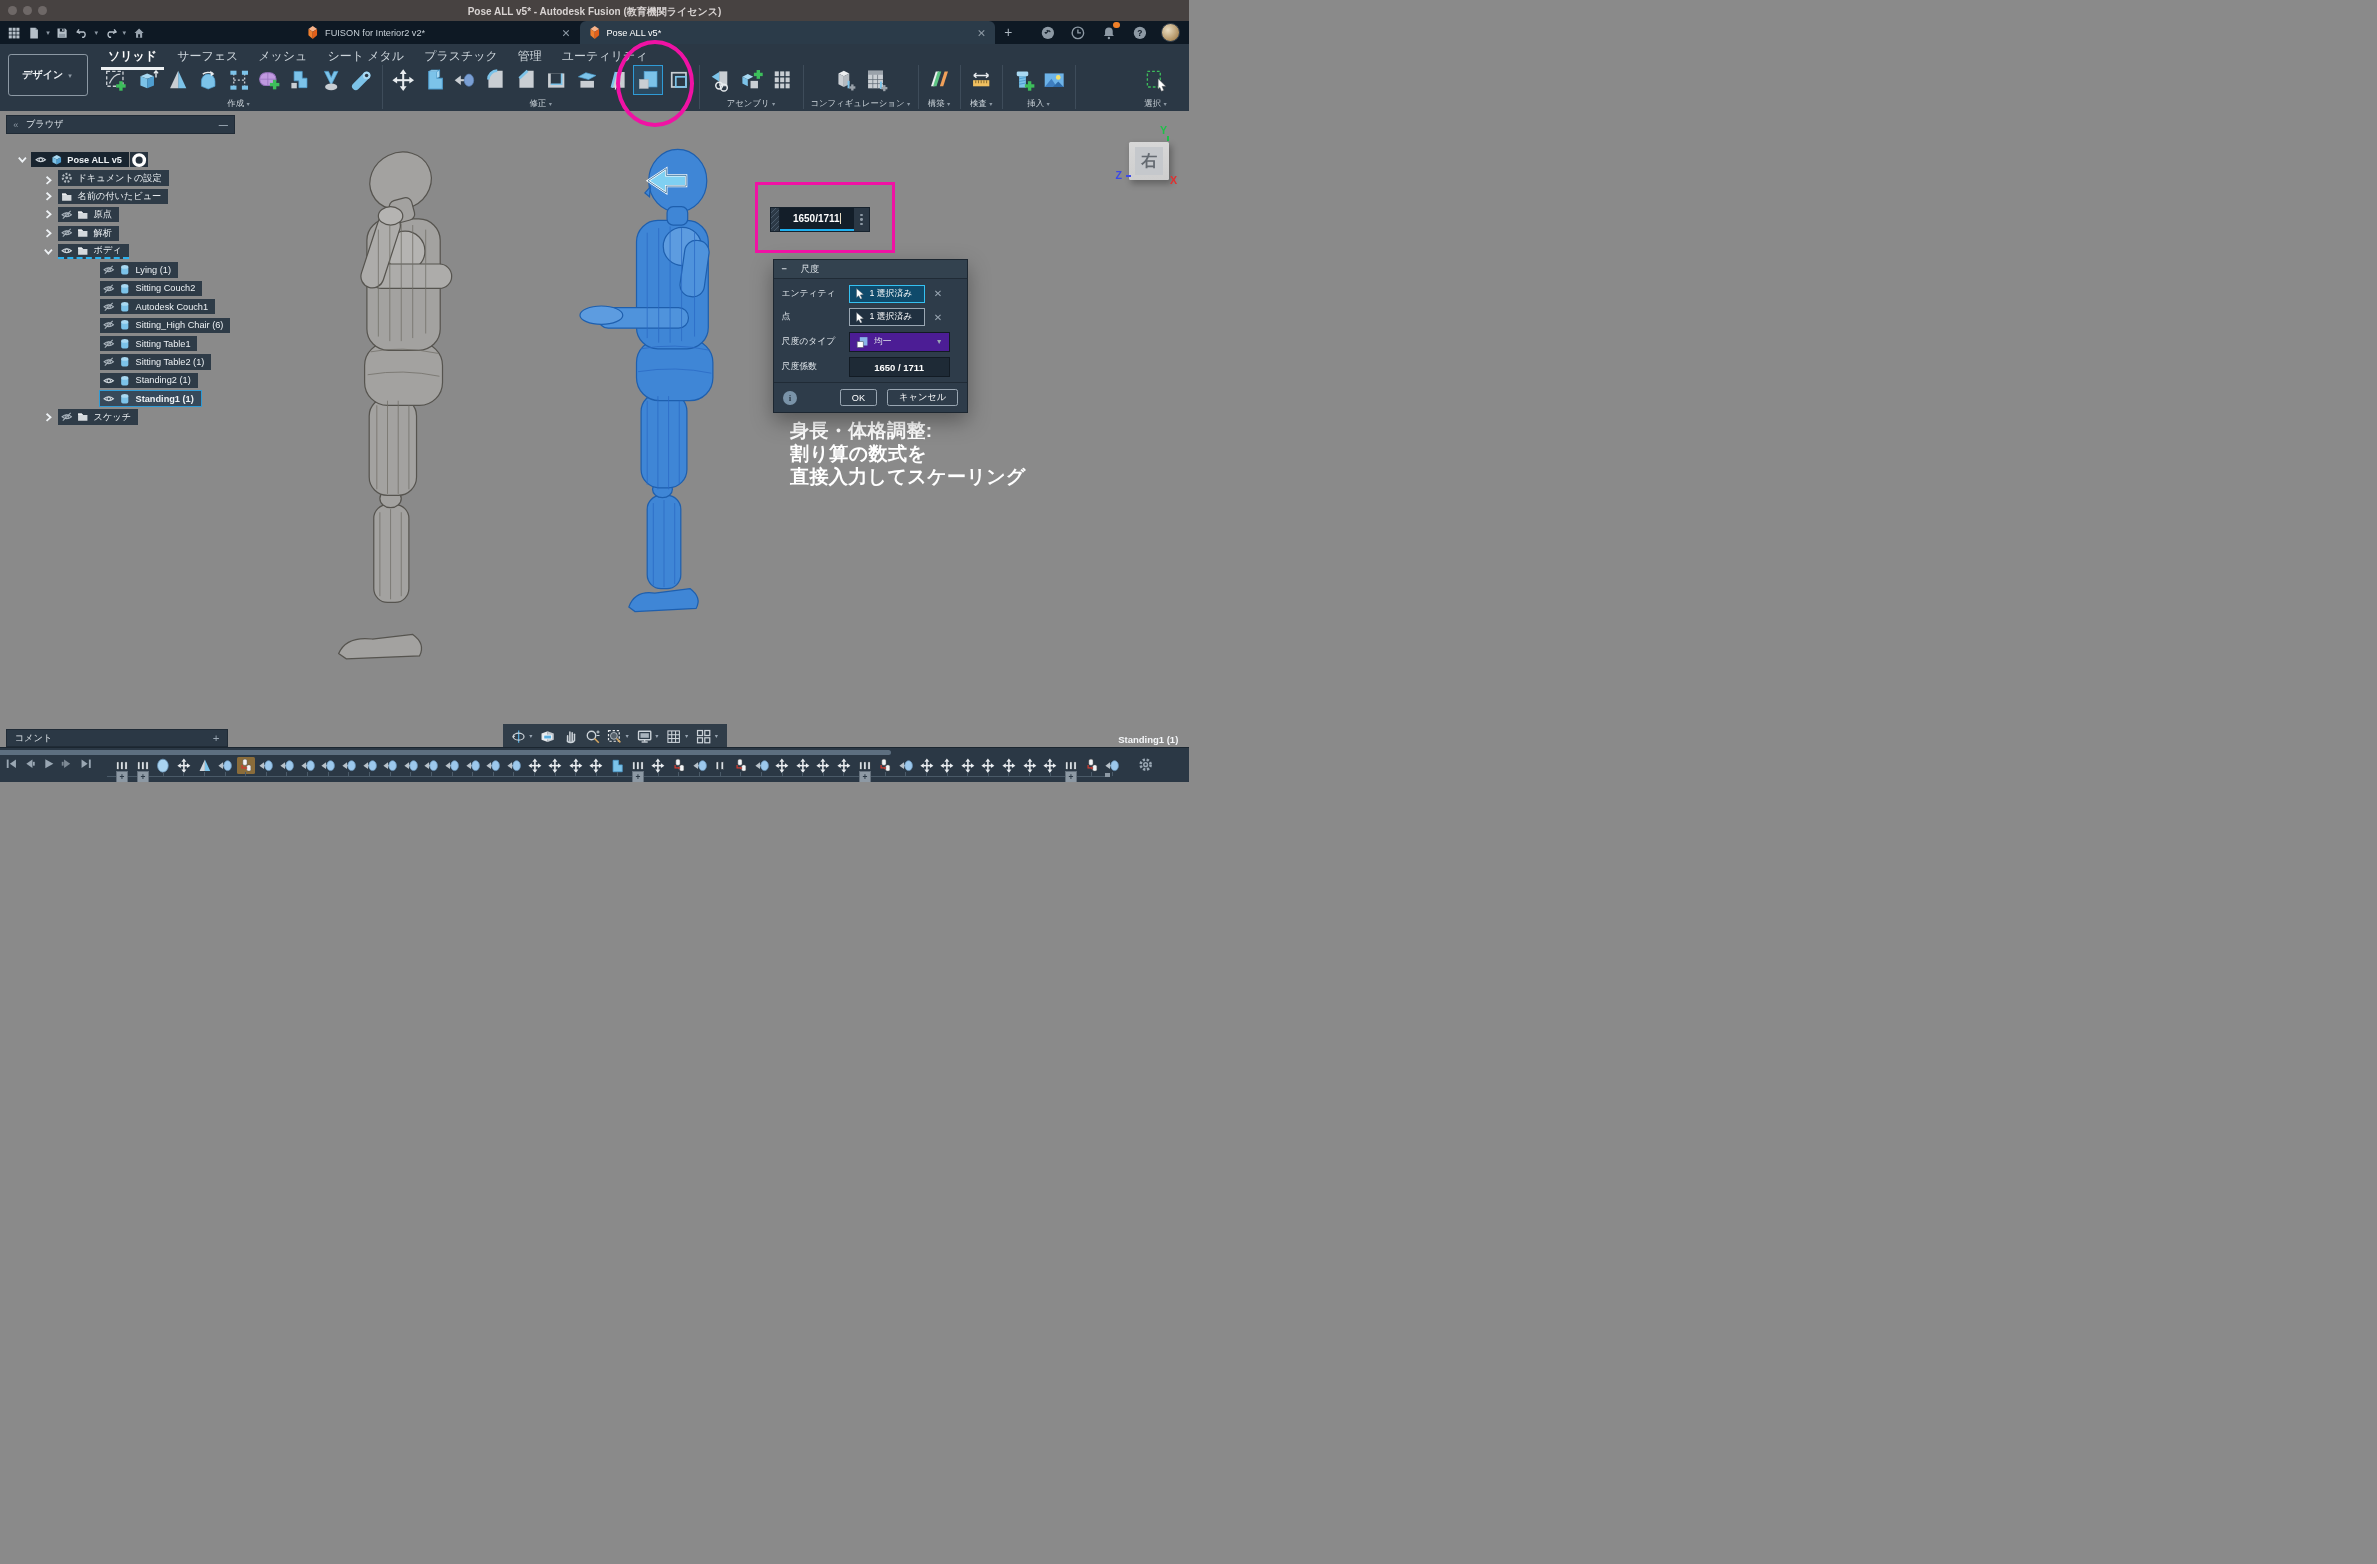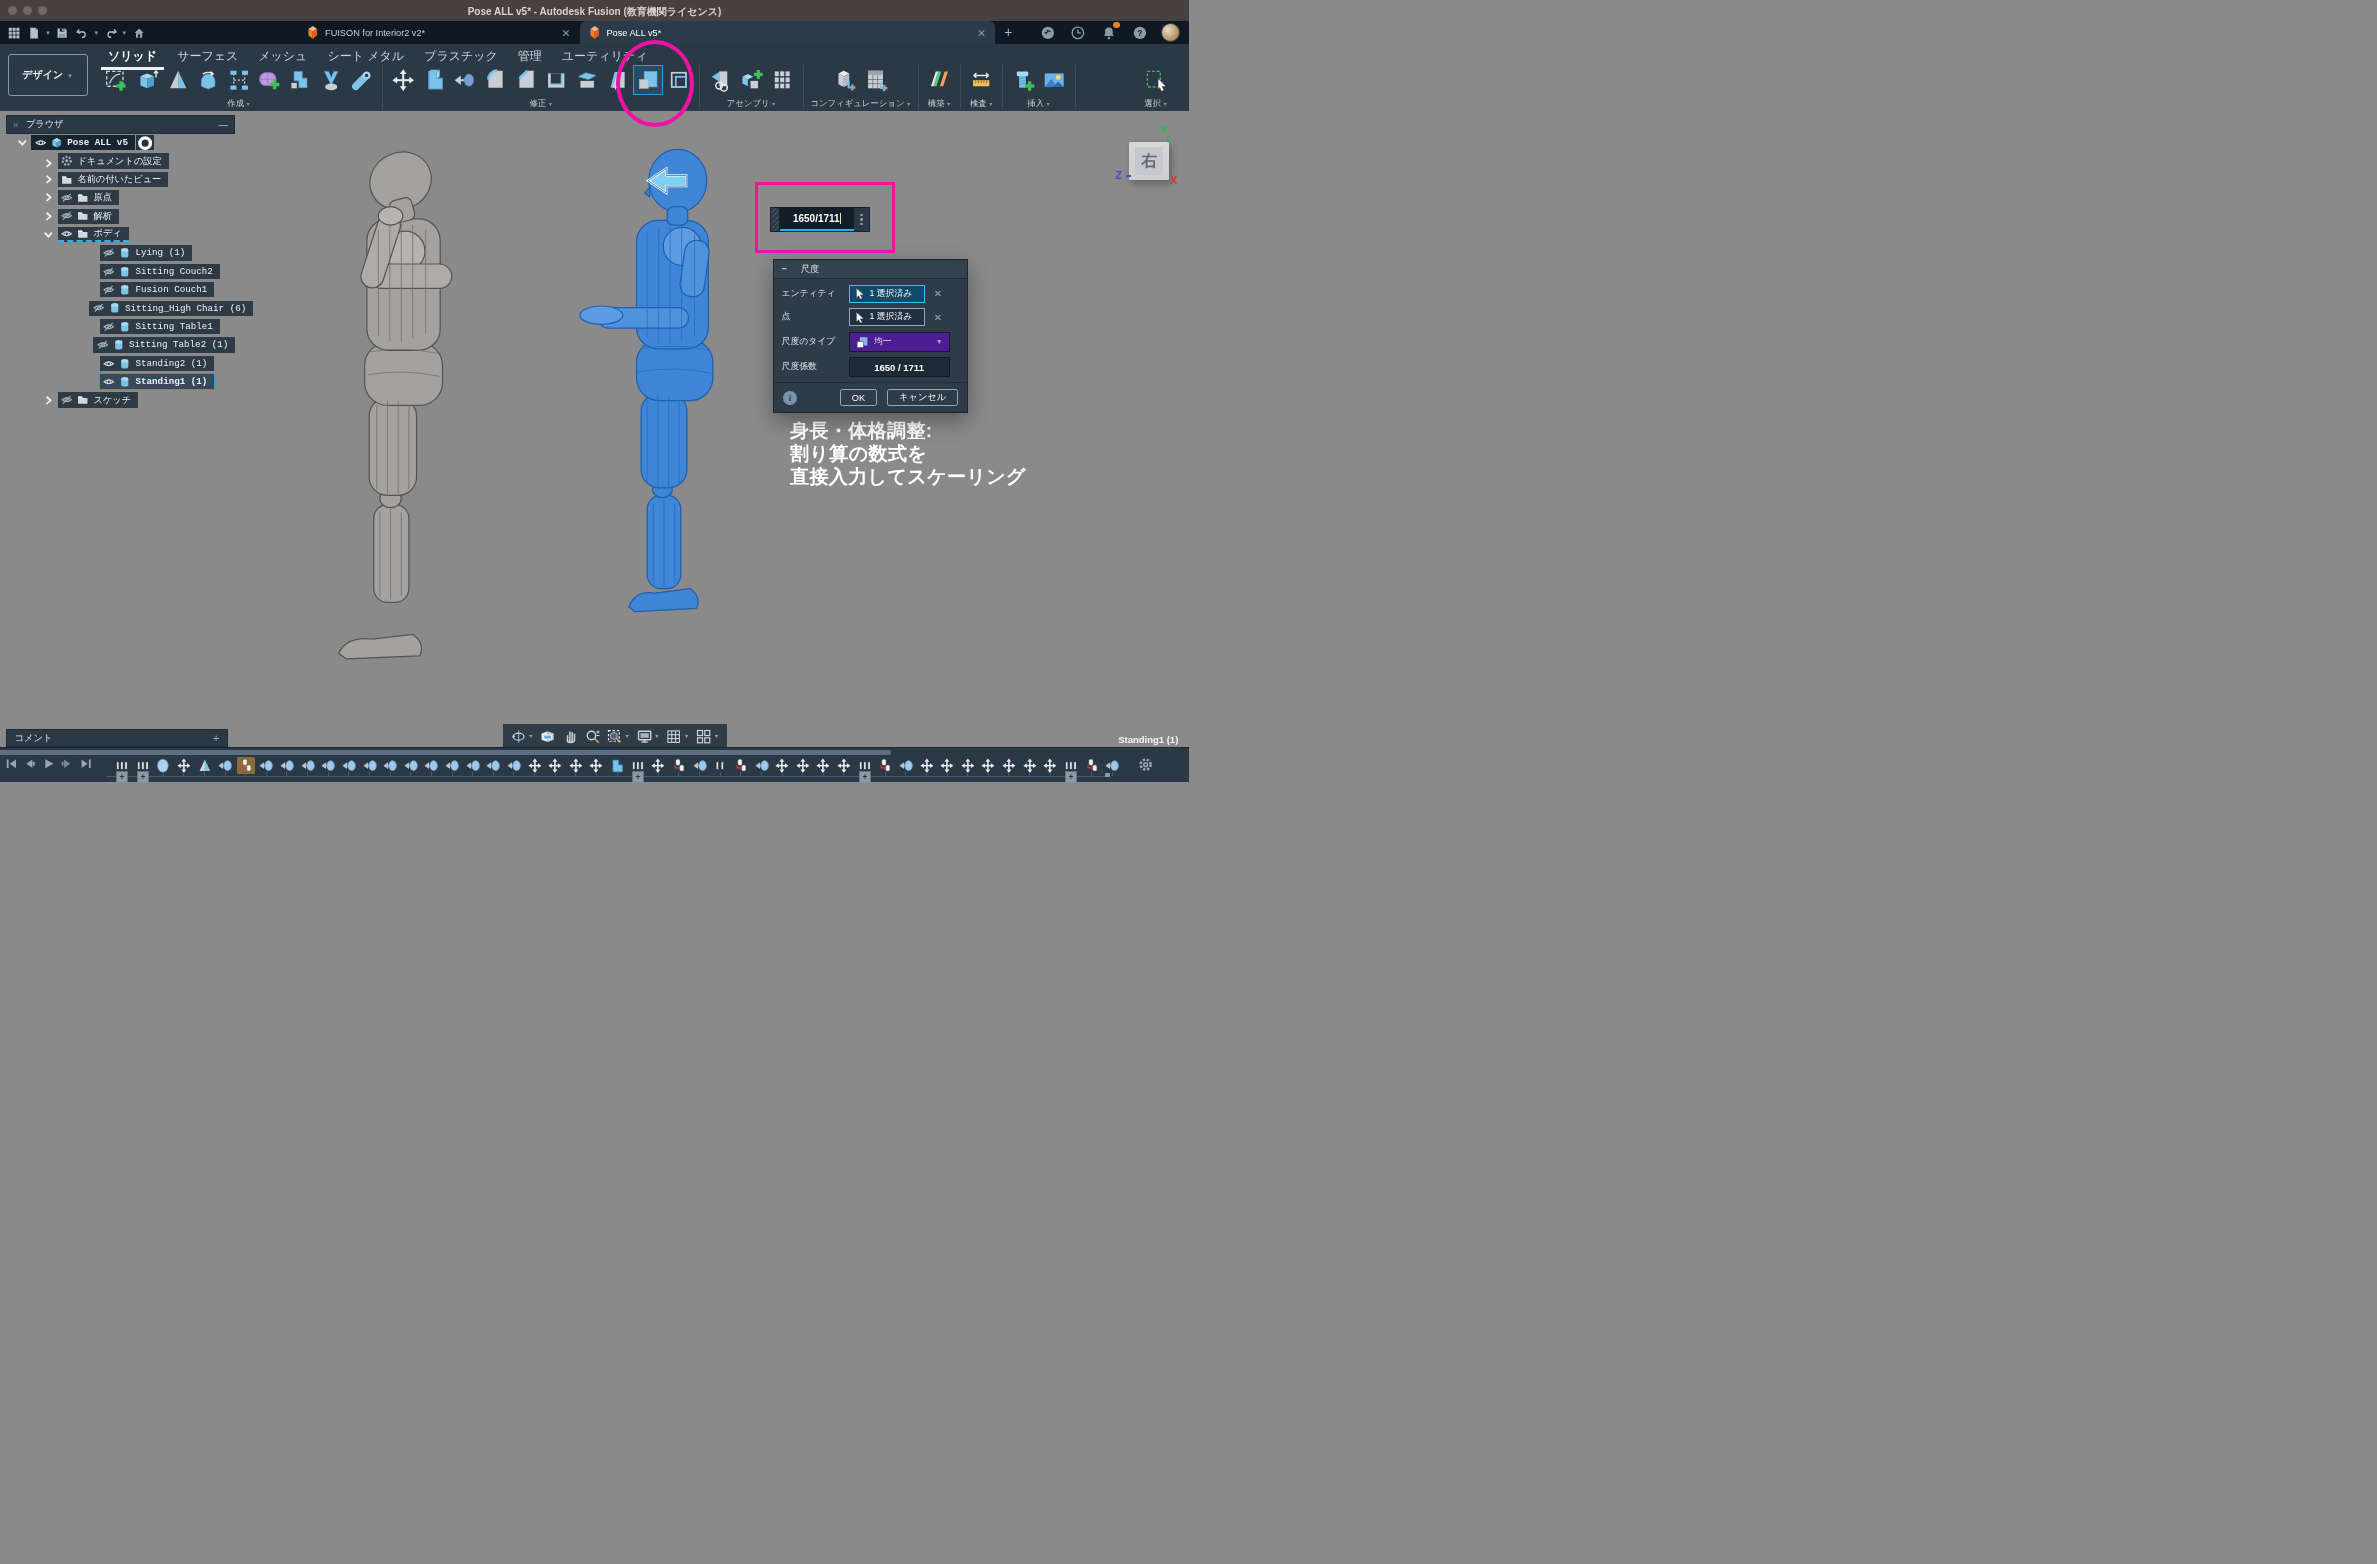--- a/index.html
+++ b/index.html
@@ -43,21 +43,21 @@
   .ricon{width:27.5px;height:27.5px;display:flex;align-items:center;justify-content:center;}
   .ricon svg{width:24.4px;height:24.4px;}
   .ricon.hl{outline:1.5px solid #2f9bd6;background:rgba(47,155,214,.18);}
   .rgroup-label{margin-top:2.3px;font-size:8.4px;color:#cdd5db;display:flex;align-items:center;gap:2.3px;white-space:nowrap;}
   .rgroup-label .tbcaret{font-size:5.3px;}
   .rsep{width:0.8px;background:#3e4c5a;height:44px;margin-top:0.8px;}
   
   .browser{position:absolute;left:6.1px;top:115px;width:229px;z-index:6;font-size:9.2px;}
   .browser-header{height:17px;background:#2b3845;border:0.8px solid #202b36;display:flex;align-items:center;color:#dfe5ea;padding:0 6.1px;gap:7.6px;}
   .bh-min{margin-left:auto;color:#9aa7b3;font-weight:bold;}
-  .tree{margin-top:1px;font-family:Liberation Mono, monospace;}
+  .tree{margin-top:18px;}
   .trow{display:flex;align-items:center;height:15.3px;margin-bottom:3.1px;}
   .tchev{width:10.7px;margin-right:3.8px;display:flex;justify-content:center;color:#eef2f5;}
   .tbox{display:flex;align-items:center;height:15.3px;background:rgba(43,56,69,.96);padding:0 6.9px 0 3.8px;color:#eef2f5;gap:4.6px;white-space:nowrap;}
   .tbox.dark{background:#18242f;font-weight:bold;}
   .tbox.selected{background:#37495a;outline:1.1px solid #2f9bd6;font-weight:bold;}
   .tbox.marked{border-bottom:2.3px dashed #2bb1ee;height:13px;}
   .tradio{width:18.3px;height:15.3px;background:#26323e;display:flex;align-items:center;justify-content:center;margin-left:0.8px;}
   .ticon svg{width:11.5px;height:11.5px;}
   
   .figures{position:absolute;left:0;top:112px;width:1189px;height:637px;pointer-events:none;}
@@ -768,21 +768,21 @@
               <circle cx="8" cy="8" r="2.4" fill="none" stroke="#aab4bd" stroke-width="1.4"></circle>
               <line x1="2.5" y1="13.5" x2="13.5" y2="2.5" stroke="#aab4bd" stroke-width="1.4"></line>
             </svg>
           </span>
           <span class="ticon">
             <svg viewBox="0 0 16 16" xmlns="http://www.w3.org/2000/svg">
               <path d="M3 4 v8 a5 2.6 0 0 0 10 0 v-8" fill="#7cc3e9"></path>
               <ellipse cx="8" cy="4" rx="5" ry="2.6" fill="#a9d9f2"></ellipse>
             </svg>
           </span>
-          <span>Fusion Couch1</span>
+          <span>Autodesk Couch1</span>
         </div>
       </div>
       <div class="trow" style="padding-left: 79px;">
         <span class="tchev"></span>
         <div class="tbox">
           <span class="ticon">
             <svg viewBox="0 0 16 16" xmlns="http://www.w3.org/2000/svg">
               <path d="M1.5 8 Q8 2.5 14.5 8 Q8 13.5 1.5 8 z" fill="none" stroke="#aab4bd" stroke-width="1.4"></path>
               <circle cx="8" cy="8" r="2.4" fill="none" stroke="#aab4bd" stroke-width="1.4"></circle>
               <line x1="2.5" y1="13.5" x2="13.5" y2="2.5" stroke="#aab4bd" stroke-width="1.4"></line>

